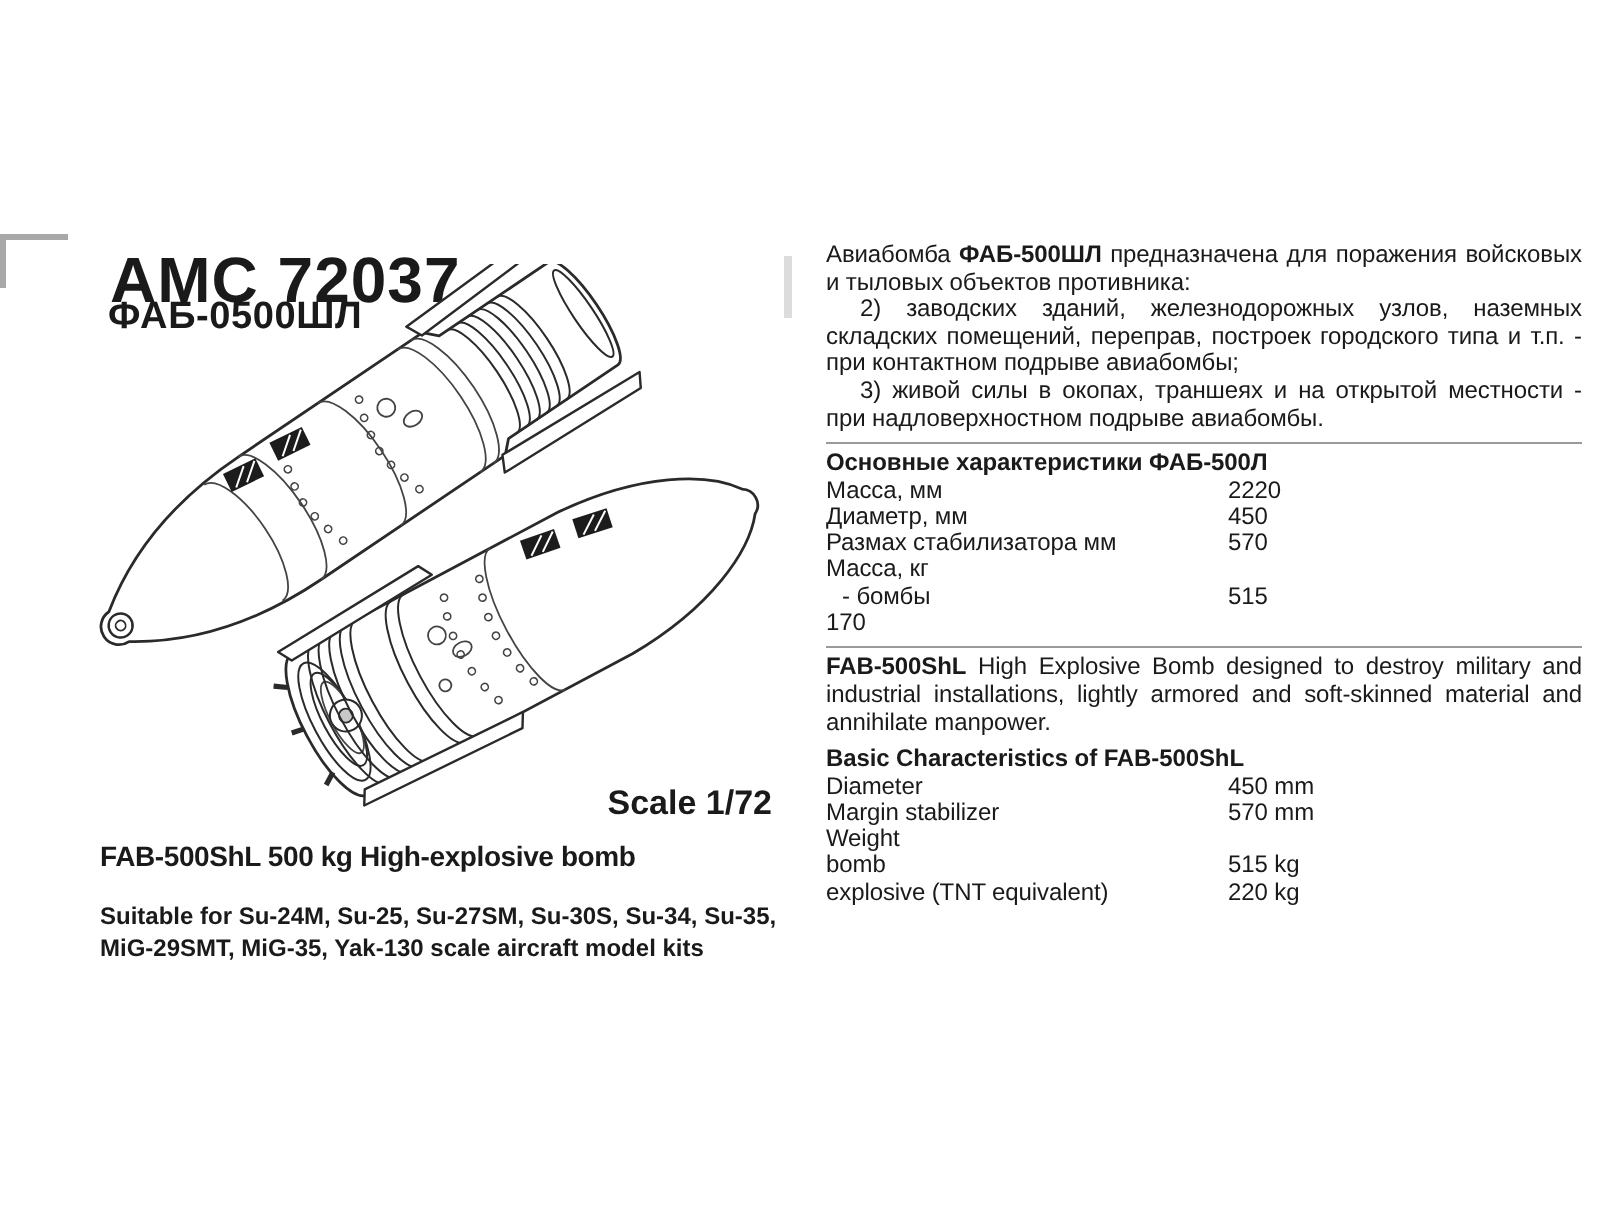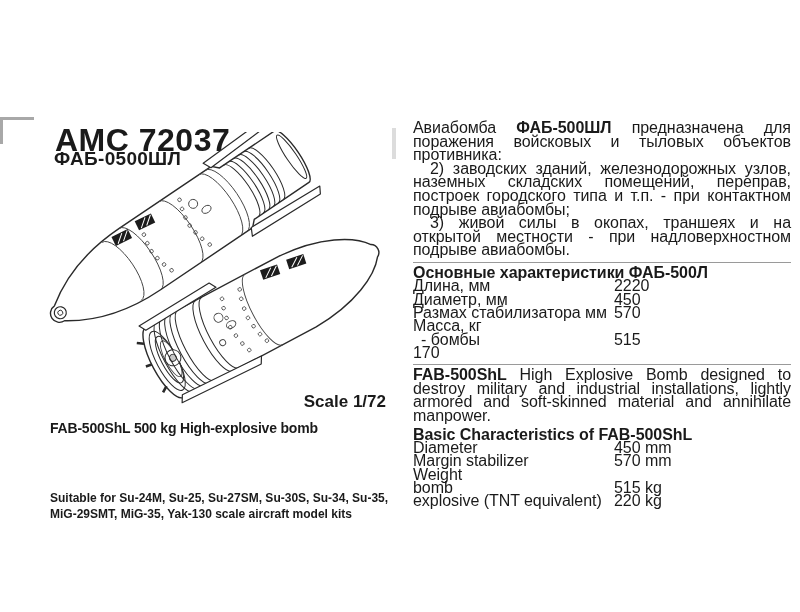--- a/index.html
+++ b/index.html
@@ -21,26 +21,26 @@
   .scale-label{
     position:absolute;left:200px;top:392px;width:186px;text-align:right;
     font-size:17px;font-weight:bold;
   }
   .product-title{
     position:absolute;left:50px;top:420px;width:350px;
     font-size:14px;font-weight:bold;letter-spacing:-0.2px;white-space:nowrap;
   }
   .suitable{
     position:absolute;left:50px;top:450px;width:342px;
-    font-size:12px;font-weight:bold;line-height:16px;text-align:left;margin-top:40px;
+    font-size:12px;font-weight:bold;line-height:16px;text-align:left;
   }
   
   .right-col{
     position:absolute;left:413px;top:121px;width:378px;
-    font-size:16px;line-height:13.6px;letter-spacing:-0.05px;
+    font-size:12px;line-height:13.6px;letter-spacing:-0.05px;
   }
   .right-col p{margin:0;text-align:justify;}
   .right-col p.item{text-indent:17px;}
   .rule{border:none;border-top:1px solid #9a9a9a;margin:5px 0 3px 0;height:0;}
   .spec-title{font-weight:bold;line-height:13.4px;}
   .spec-rows .spec-row{display:flex;line-height:13.3px;}
   .spec-rows .spec-label{width:201px;flex:0 0 201px;}
   .spec-rows .spec-row.indent .spec-label{padding-left:8px;box-sizing:border-box;}
   .spec-rows .spec-value{flex:1;}
   .en-intro{margin-top:3px !important;}
@@ -184,21 +184,21 @@
       <p class="item">2) заводских зданий, железнодорожных узлов, наземных складских помещений, переправ, построек городского типа и т.п. - при контактном подрыве авиабомбы;</p>
       <p class="item">3) живой силы в окопах, траншеях и на открытой местности - при надловерхностном подрыве авиабомбы.</p>
     </div>
 
   <hr class="rule">
 
   <div class="spec-table">
     <div class="spec-title">Основные характеристики ФАБ-500Л</div>
     <div class="spec-rows">
         <div class="spec-row">
-          <span class="spec-label">Длина, мм</span>
+          <span class="spec-label">Масса, мм</span>
           <span class="spec-value">2220</span>
         </div>
         <div class="spec-row">
           <span class="spec-label">Диаметр, мм</span>
           <span class="spec-value">450</span>
         </div>
         <div class="spec-row">
           <span class="spec-label">Размах стабилизатора мм</span>
           <span class="spec-value">570</span>
         </div>

